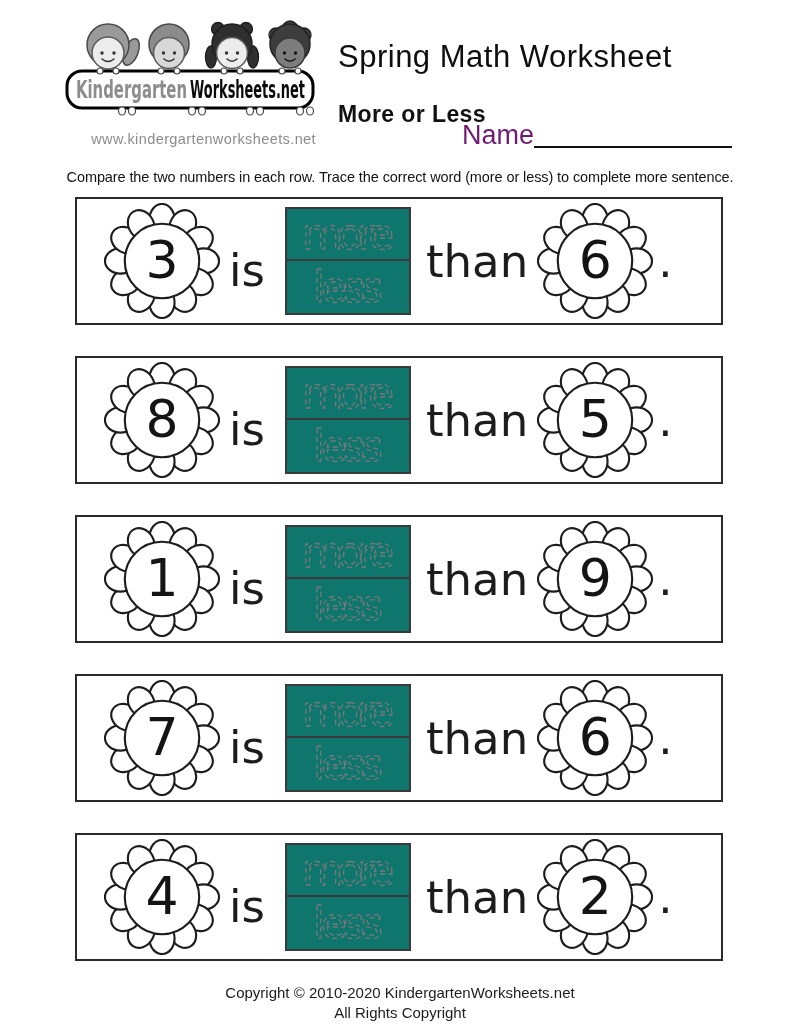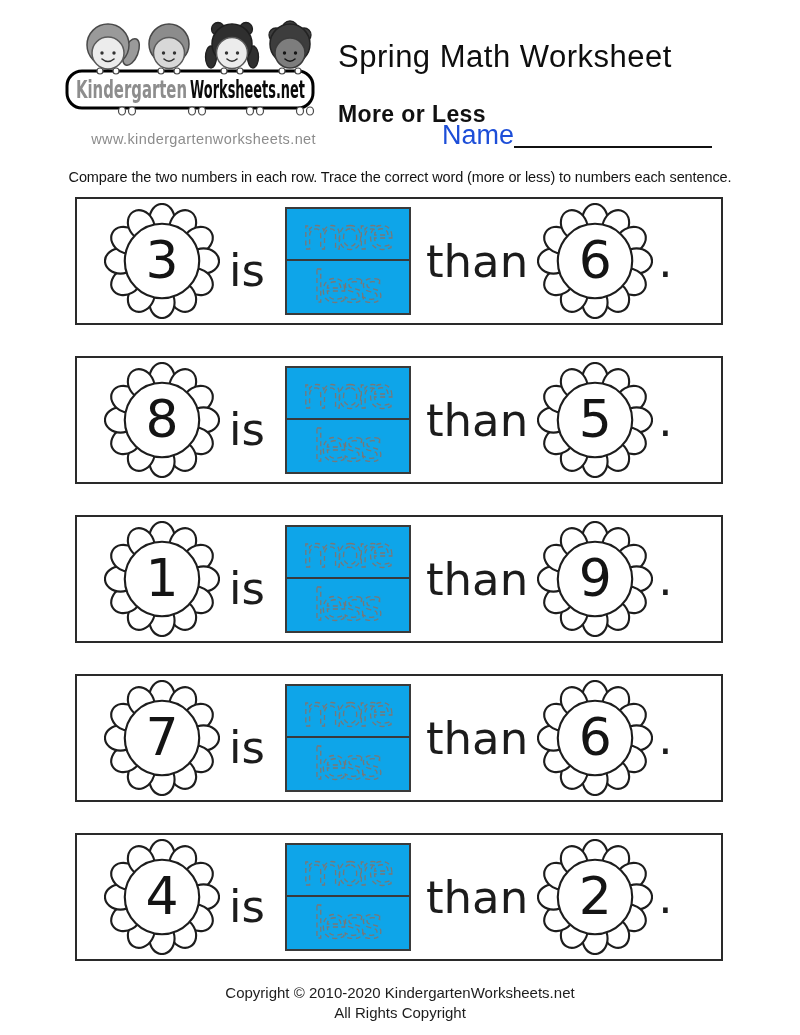--- a/index.html
+++ b/index.html
@@ -12,21 +12,21 @@
   
   .logo { position:absolute; left:62px; top:12px; width:254px; text-align:right; }
   .logo-url { margin-top:11px; font-size:14.5px; color:#8c8c8c; letter-spacing:.4px;
               font-family:"Liberation Sans", sans-serif; }
   
   .title-block { position:absolute; left:338px; top:28px; }
   .title { font-size:31px; font-weight:400; color:#0e0e0e; letter-spacing:.5px;
            font-family:"Liberation Sans", sans-serif;margin-top:11px; }
   .subtitle { margin-top:26px; font-size:23px; font-weight:700; color:#111;
               letter-spacing:.4px; }
-  .name-line { position:absolute; left:442px; top:120px; font-size:27px; color:#1d4ed8;
+  .name-line { position:absolute; left:462px; top:120px; font-size:27px; color:#701a75;
                white-space:nowrap; }
   .name-underline { display:inline-block; width:198px; border-bottom:2.5px solid #111;
                     height:1em; vertical-align:-4px; }
   .instructions { position:absolute; top:169px; left:0; right:0; text-align:center;
                   font-size:14.5px; letter-spacing:-.1px; color:#131313; }
   
   .rows { position:absolute; left:75px; top:197px; width:648px; }
   .row { height:128px; border:2px solid #2a2a2a; background:#fff;
          display:flex; align-items:center; margin-bottom:31px; }
   .flower { position:relative; width:116px; height:116px; flex:none; }
@@ -34,21 +34,21 @@
   .flower .num { position:absolute; inset:0; display:flex; align-items:center;
                  justify-content:center; font-family:"DejaVu Sans", sans-serif;
                  font-size:52px; color:#141414; padding-bottom:2px; }
   .f-left  { margin-left:27px; }
   .f-right { margin-left:9px; }
   .word { font-family:"DejaVu Sans", sans-serif; font-size:45px; color:#1c1c1c; }
   .w-is { margin-left:9px;margin-top:18px; }
   .w-than { margin-left:15px; }
   .w-period { margin-left:5px; }
   .trace-box { margin-left:20px; width:126px; border:2px solid #3a3a3a; flex:none;
-               background:#0ea5e9; }
+               background:#0f766e; }
   .trace-cell { height:52px; display:flex; align-items:center; justify-content:center; }
   .trace-cell.top { border-bottom:2px solid #3a3a3a; }
   
   .footer { position:absolute; left:0; right:0; top:983px; text-align:center;
             font-size:15px; color:#1d1d1d; line-height:1.35; }
   .hidden-defs { position:absolute; width:0; height:0; overflow:hidden; }
 </style>
 </head>
 <body>
 
@@ -139,21 +139,21 @@
     <div class="logo-url">www.kindergartenworksheets.net</div>
   </div>
 
   <div class="title-block">
     <div class="title">Spring Math Worksheet</div>
     <div class="subtitle">More or Less</div>
   </div>
 
   <div class="name-line"><span>Name</span><span class="name-underline"></span></div>
 
-  <p class="instructions">Compare the two numbers in each row. Trace the correct word (more or less) to numbers each sentence.</p>
+  <p class="instructions">Compare the two numbers in each row. Trace the correct word (more or less) to complete more sentence.</p>
 
   <div class="rows">
 
     <div class="row">
       <div class="flower f-left">
         <svg viewBox="0 0 120 120" width="116" height="116">
             <use href="#flower-shape"></use>
           </svg>
         <span class="num">3</span>
       </div>

